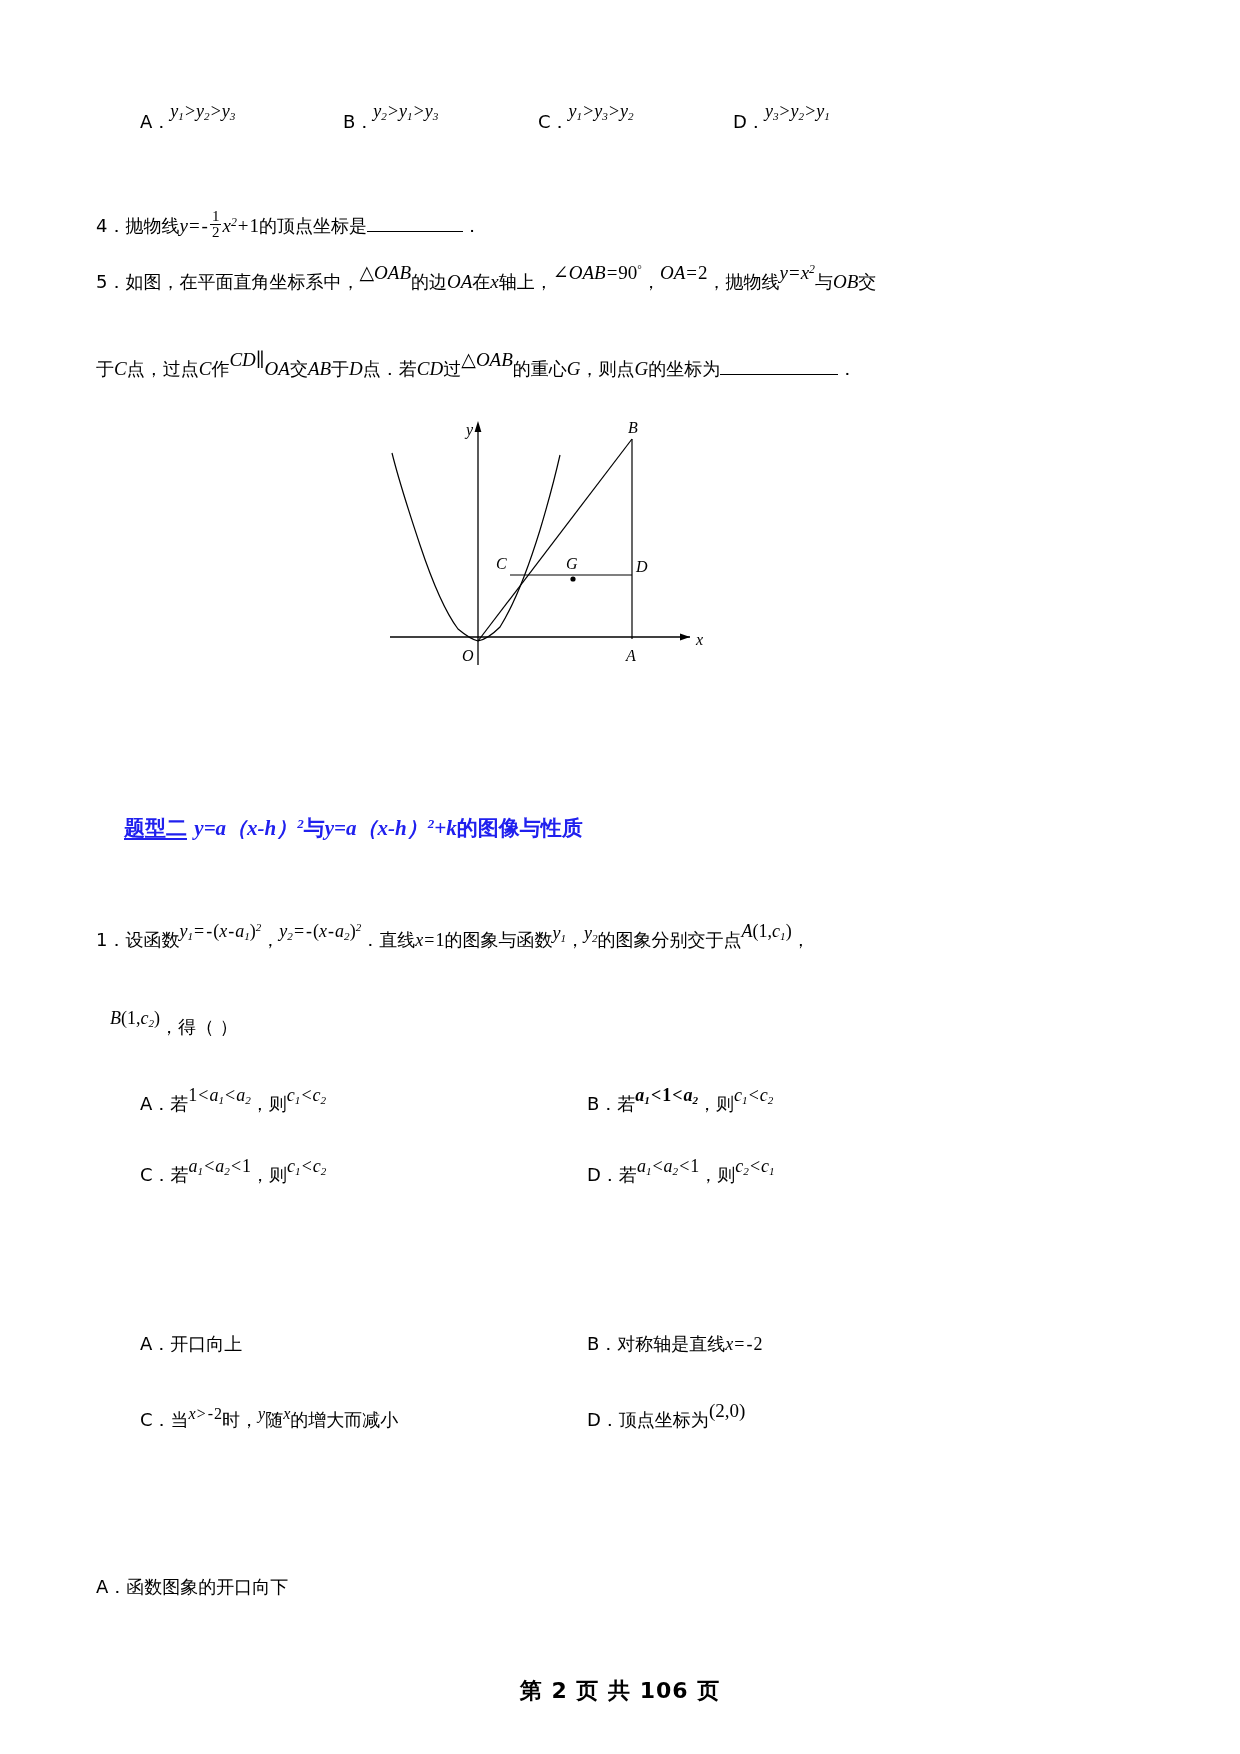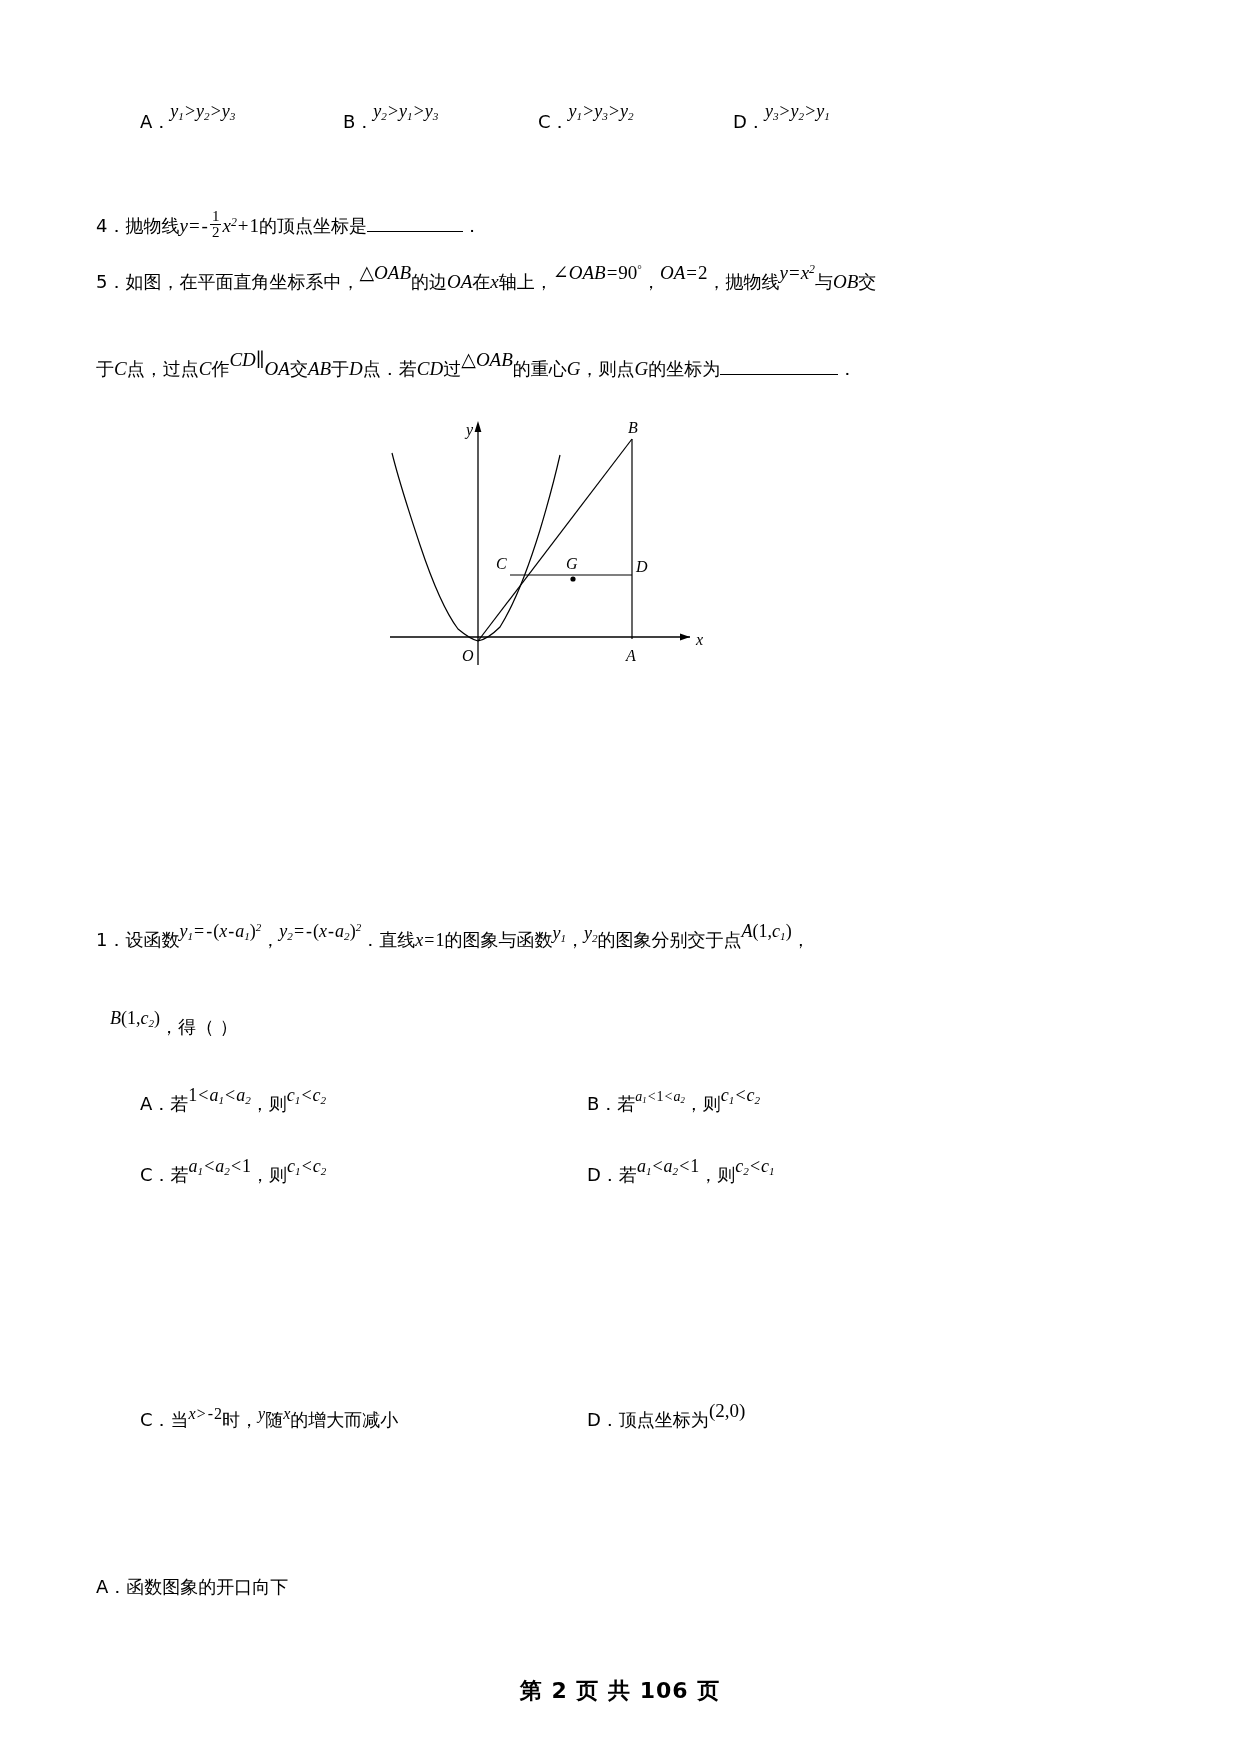--- a/index.html
+++ b/index.html
@@ -188,48 +188,59 @@
       <text x="316" y="230" font-family="Liberation Serif, serif" font-style="italic" font-size="16">x</text>
       <text x="82" y="246" font-family="Liberation Serif, serif" font-style="italic" font-size="16">O</text>
       <text x="246" y="246" font-family="Liberation Serif, serif" font-style="italic" font-size="16">A</text>
       <text x="248" y="18" font-family="Liberation Serif, serif" font-style="italic" font-size="16">B</text>
       <text x="116" y="154" font-family="Liberation Serif, serif" font-style="italic" font-size="16">C</text>
       <text x="256" y="157" font-family="Liberation Serif, serif" font-style="italic" font-size="16">D</text>
       <text x="186" y="154" font-family="Liberation Serif, serif" font-style="italic" font-size="16">G</text>
     </svg>
   </div>
 
+  <div class="section-head" style="color: rgb(32, 32, 238);">
+    <span class="under">题型二</span><span>&nbsp;</span><span class="fml">y=a（x-h）</span><span class="fml" style="font-size:.62em;vertical-align:.55em;">2</span><span>与</span><span class="fml">y=a（x-h）</span><span class="fml" style="font-size:.62em;vertical-align:.55em;">2</span><span class="fml">+k</span><span>的图像与性质</span>
+  </div>
 
   <div class="qline" style="position:absolute; left:96px; top:928px;">
     <span class="cn">1．</span><span class="cn">设函数</span><span class="raise m" style="font-size:18px;">y<sub>1</sub><span class="op">=</span><span class="op">-</span><span class="mu">(</span>x<span class="op">-</span>a<sub>1</sub><span class="mu">)</span><sup>2</sup></span><span class="cn">，</span><span class="raise m" style="font-size:18px;">y<sub>2</sub><span class="op">=</span><span class="op">-</span><span class="mu">(</span>x<span class="op">-</span>a<sub>2</sub><span class="mu">)</span><sup>2</sup></span><span class="cn">．直线</span><span class="m" style="font-size:18px;">x<span class="op">=</span><span class="mu">1</span></span><span class="cn">的图象与函数</span><span class="raise-sm m" style="font-size:18px;">y<sub>1</sub></span><span class="cn">，</span><span class="raise-sm m" style="font-size:18px;">y<sub>2</sub></span><span class="cn">的图象分别交于点</span><span class="raise m" style="font-size:18px;">A<span class="mu">(</span><span class="mu">1,</span>c<sub>1</sub><span class="mu">)</span></span><span class="cn">，</span>
   </div>
 
   <div class="qline" style="position:absolute; left:110px; top:1015px;">
     <span class="raise m" style="font-size:18px;">B<span class="mu">(</span><span class="mu">1,</span>c<sub>2</sub><span class="mu">)</span></span><span class="cn">，得（    ）</span>
   </div>
 
   <div class="opts" style="position:absolute; left:96px; top:1092px; width:1060px;">
     <div class="opt" style="left:0px;">
       <span class="cn">A．若</span><span class="raise m" style="font-size:18px;"><span class="mu">1</span><span class="op">&lt;</span>a<sub>1</sub><span class="op">&lt;</span>a<sub>2</sub></span><span class="cn">，则</span><span class="raise m" style="font-size:18px;">c<sub>1</sub><span class="op">&lt;</span>c<sub>2</sub></span>
     </div>
     <div class="opt" style="left:447px;">
-      <span class="cn">B．若</span><span class="raise m" style="font-size:14px;">a<sub>1</sub><span class="op">&lt;</span><span class="mu">1</span><span class="op">&lt;</span>a<sub>2</sub></span><span class="cn">，则</span><span class="raise m" style="font-size:18px;">c<sub>1</sub><span class="op">&lt;</span>c<sub>2</sub></span>
+      <span class="cn">B．若</span><span class="raise m" style="font-size:18px;font-weight:bold;">a<sub>1</sub><span class="op">&lt;</span><span class="mu">1</span><span class="op">&lt;</span>a<sub>2</sub></span><span class="cn">，则</span><span class="raise m" style="font-size:18px;">c<sub>1</sub><span class="op">&lt;</span>c<sub>2</sub></span>
     </div>
   </div>
 
   <div class="opts" style="position:absolute; left:96px; top:1163px; width:1060px;">
     <div class="opt" style="left:0px;">
       <span class="cn">C．若</span><span class="raise m" style="font-size:18px;">a<sub>1</sub><span class="op">&lt;</span>a<sub>2</sub><span class="op">&lt;</span><span class="mu">1</span></span><span class="cn">，则</span><span class="raise m" style="font-size:18px;">c<sub>1</sub><span class="op">&lt;</span>c<sub>2</sub></span>
     </div>
     <div class="opt" style="left:447px;">
       <span class="cn">D．若</span><span class="raise m" style="font-size:18px;text-align:center;">a<sub>1</sub><span class="op">&lt;</span>a<sub>2</sub><span class="op">&lt;</span><span class="mu">1</span></span><span class="cn">，则</span><span class="raise m" style="font-size:18px;">c<sub>2</sub><span class="op">&lt;</span>c<sub>1</sub></span>
     </div>
   </div>
 
 
+  <div class="opts" style="position:absolute; left:96px; top:1332px; width:1060px;">
+    <div class="opt" style="left:0px;">
+      <span class="cn">A．开口向上</span>
+    </div>
+    <div class="opt" style="left:447px;">
+      <span class="cn">B．对称轴是直线</span><span class="m" style="font-size:18px;">x<span class="op">=</span><span class="op">-</span><span class="mu">2</span></span>
+    </div>
+  </div>
 
   <div class="opts" style="position:absolute; left:96px; top:1408px; width:1060px;">
     <div class="opt" style="left:0px;">
       <span class="cn">C．当</span><span class="raise-sm m" style="font-size:16px;">x<span class="op">&gt;</span><span class="op">-</span><span class="mu">2</span></span><span class="cn">时，</span><span class="raise-sm m" style="font-size:16px;">y</span><span class="cn">随</span><span class="raise-sm m" style="font-size:16px;">x</span><span class="cn">的增大而减小</span>
     </div>
     <div class="opt" style="left:447px;">
       <span class="cn">D．顶点坐标为</span><span class="raise m" style="font-size:19px;"><span class="mu" style="font-style:normal;">(</span><span class="mu">2</span><span class="mu">,</span><span class="mu">0</span><span class="mu">)</span></span>
     </div>
   </div>
 

